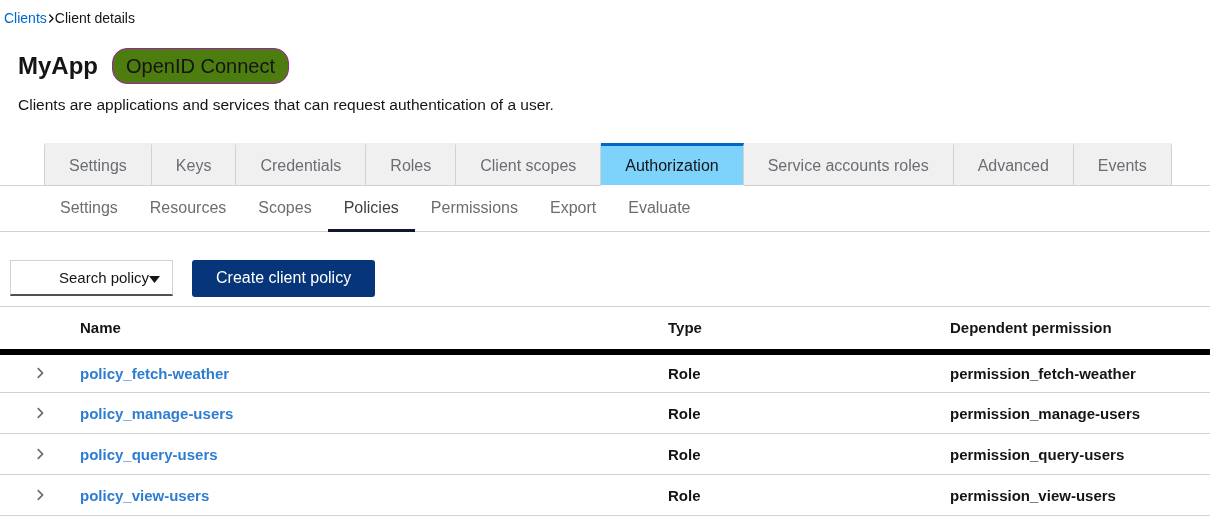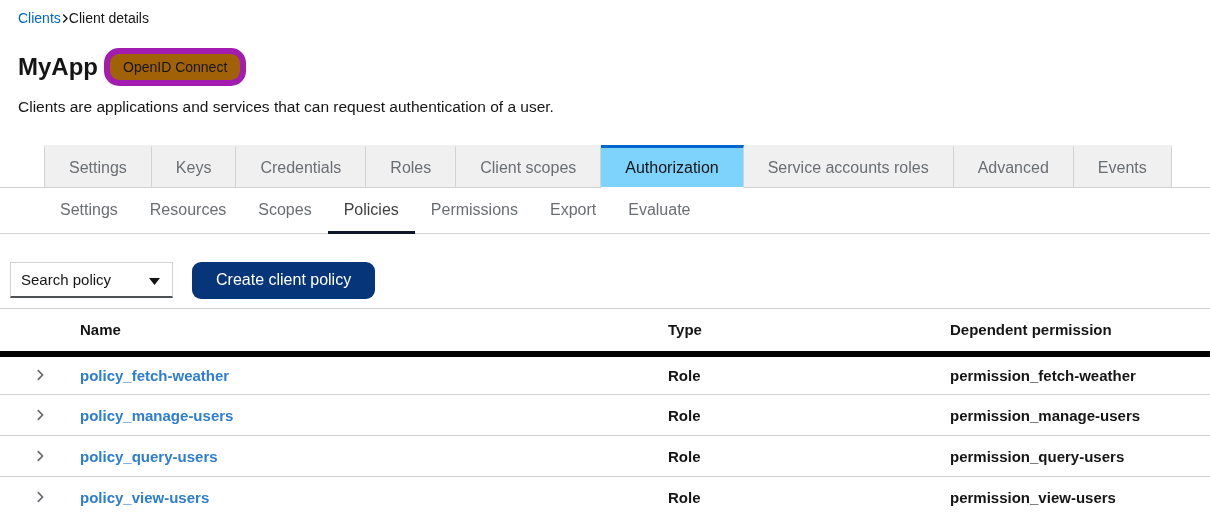--- a/index.html
+++ b/index.html
@@ -5,31 +5,31 @@
   * { box-sizing: border-box; }
   html, body { margin: 0; padding: 0; }
   body {
     width: 1210px; height: 516px; overflow: hidden;
     background: #ffffff;
     font-family: "Liberation Sans", sans-serif;
     color: #151515;
   }
 
   
-  .breadcrumb { display: flex; align-items: center; padding: 10px 18px 0 18px; font-size: 14px; }
+  .breadcrumb { display: flex; align-items: center; padding: 10px 18px 0 4px; font-size: 14px; }
   .breadcrumb a { color: #0066cc; text-decoration: none; cursor: pointer; }
   .breadcrumb .sep { display: inline-flex; align-items: center; margin-top: 1px; }
   .breadcrumb .current { color: #151515; }
 
   
-  .title-row { display: flex; align-items: center; gap: 6px; padding: 22px 18px 0 18px; }
+  .title-row { display: flex; align-items: center; gap: 14px; padding: 22px 18px 0 18px; }
   .page-title { font-size: 24px; font-weight: 700; line-height: 1.1; }
   .type-badge {
-    font-size: 14px; color: #151515; background: #a16207;
-    border: 6px solid #a21caf; border-radius: 15px;
+    font-size: 20px; color: #151515; background: #4d7c0f;
+    border: 1px solid #a21caf; border-radius: 15px;
     padding: 4px 13px; line-height: 1.3;
   }
   .description { padding: 12px 18px 0 18px; font-size: 15.5px; color: #151515; }
 
   
   .tabs { display: flex; align-items: stretch; margin-top: 29px; padding-left: 44px; border-bottom: 1px solid #d2d2d2; height: 43px; }
   .tab {
     display: flex; align-items: center; padding: 0 24px; font-size: 16px;
     color: #6a6e73; background: #f0f0f0; cursor: pointer;
     border-right: 1px solid #d2d2d2; margin-bottom: -1px; border-bottom: 1px solid #d2d2d2;
@@ -46,27 +46,27 @@
   .subtab {
     display: flex; align-items: center; padding: 0 16px; font-size: 16px;
     color: #6a6e73; cursor: pointer; border-bottom: 3px solid transparent;
     margin-bottom: -1px; white-space: nowrap;
   }
   .subtab.active { color: #404040; border-bottom: 3px solid #0f172a; }
 
   
   .toolbar { display: flex; align-items: center; gap: 19px; padding: 18px 0 0 10px; height: 74px; }
   .search-select {
-    display: flex; align-items: center; justify-content: space-between;
+    display: flex; align-items: center; justify-content: flex-end;
     width: 163px; height: 36px; padding: 0 12px 0 10px;
     background: #ffffff; border: 1px solid #d2d2d2; border-bottom: 2px solid #4f5255;
     font-size: 15px; color: #151515; cursor: pointer;
   }
   .primary-btn {
-    height: 37px; padding: 0 24px; border: none; border-radius: 9px;
+    height: 37px; padding: 0 24px; border: none; border-radius: 3px;
     background: #06357a; color: #ffffff; font-size: 16px;
     font-family: "Liberation Sans", sans-serif; cursor: pointer;
   }
 
   
   table.policies { width: 1210px; border-collapse: collapse; table-layout: fixed; border-top: 1px solid #d2d2d2; }
   table.policies col.c-exp { width: 80px; }
   table.policies col.c-name { width: 588px; }
   table.policies col.c-type { width: 282px; }
   table.policies col.c-dep { width: 260px; }

